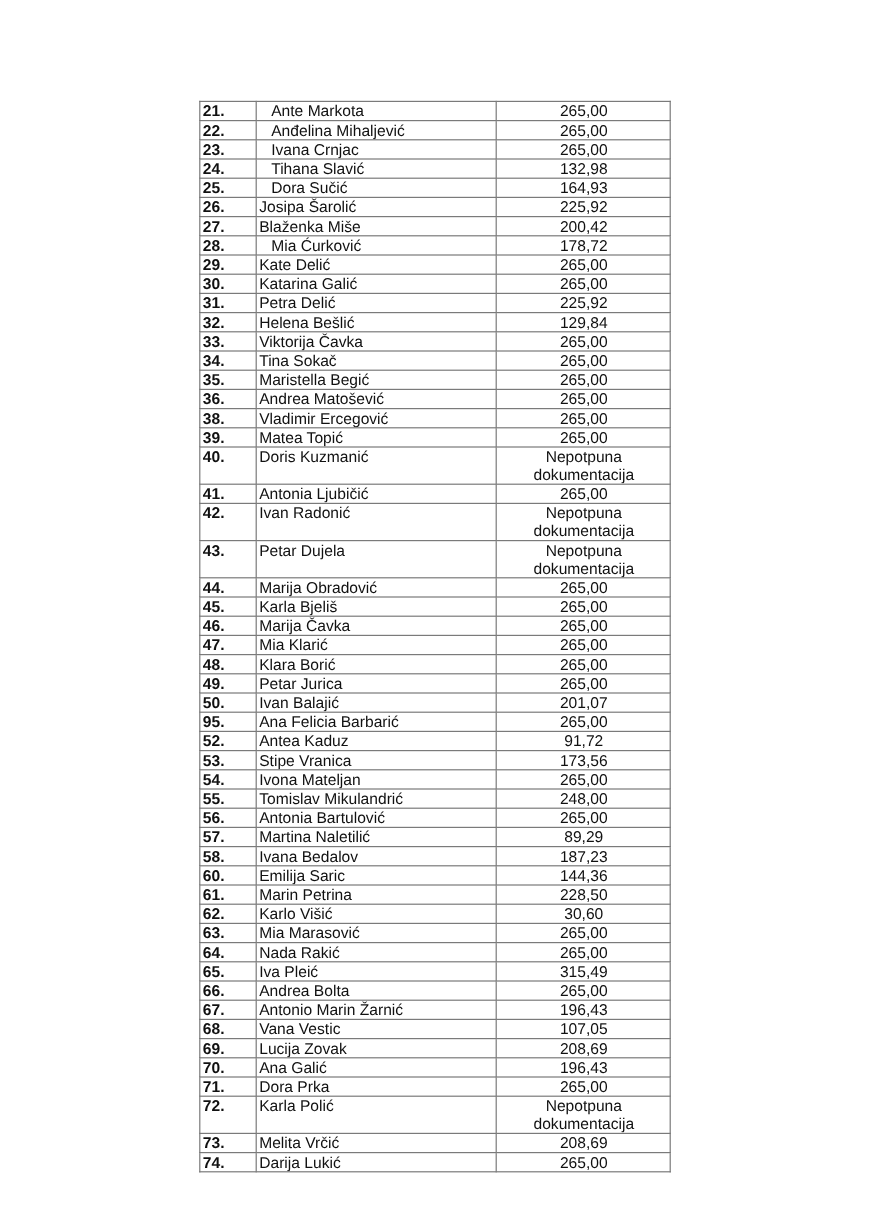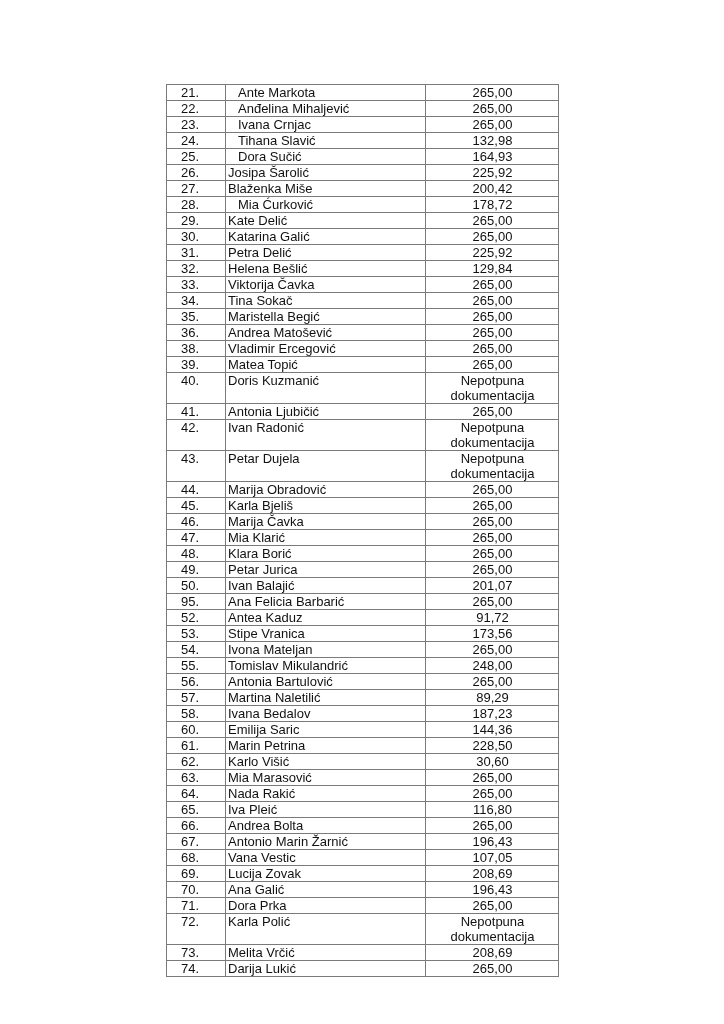--- a/index.html
+++ b/index.html
@@ -32,21 +32,21 @@
       line-height: 15px;
     }
     table.list td {
       border: 1px solid #7a7a7a;
       padding: 0 1px 0 2px;
       vertical-align: top;
       white-space: nowrap;
       overflow: hidden;
       height: 15px;
     }
-    table.list td.num { width: 43px; padding-left: 14px; }
+    table.list td.num { width: 43px; padding-left: 2px; font-weight: bold; }
     table.list td.name { width: 186px; padding-left: 2px; }
     table.list td.amount { text-align: center; padding-right: 1px; }
     table.list td.name.indent2 { padding-left: 12px; }
     table.list tr.tall td { height: 30px; }
     .amount-line { display: block; }
   </style>
 </head>
 <body>
 
 <div class="page">
@@ -267,21 +267,21 @@
           <td class="amount">265,00</td>
         </tr>
         <tr>
           <td class="num">64.</td>
           <td class="name">Nada Rakić</td>
           <td class="amount">265,00</td>
         </tr>
         <tr>
           <td class="num">65.</td>
           <td class="name">Iva Pleić</td>
-          <td class="amount">116,80</td>
+          <td class="amount">315,49</td>
         </tr>
         <tr>
           <td class="num">66.</td>
           <td class="name">Andrea Bolta</td>
           <td class="amount">265,00</td>
         </tr>
         <tr>
           <td class="num">67.</td>
           <td class="name">Antonio Marin Žarnić</td>
           <td class="amount">196,43</td>

